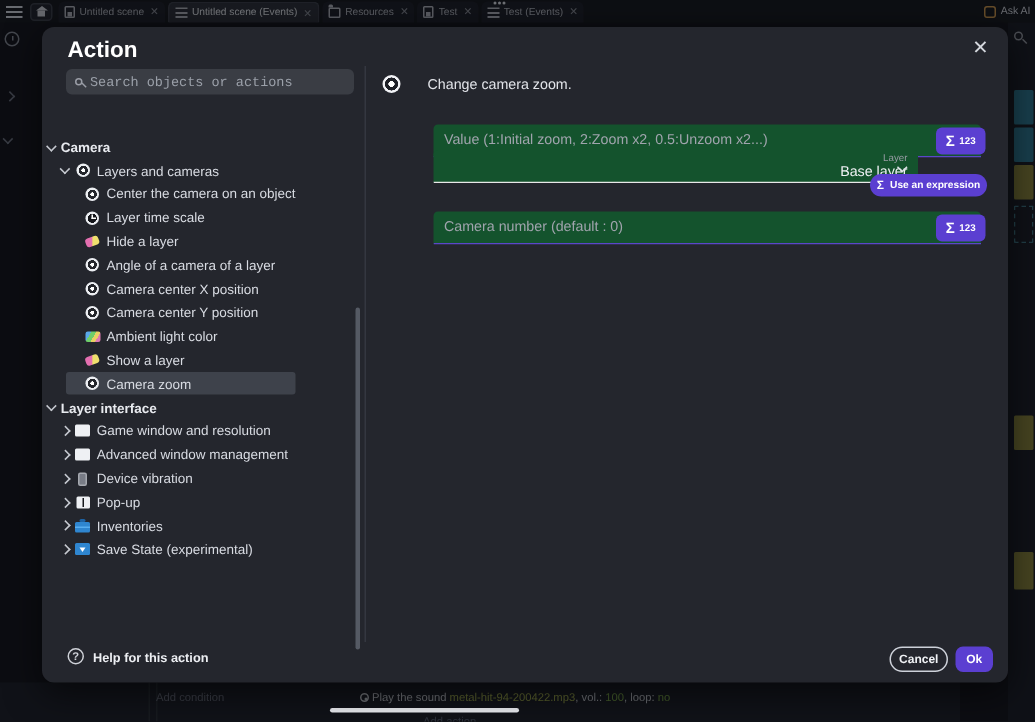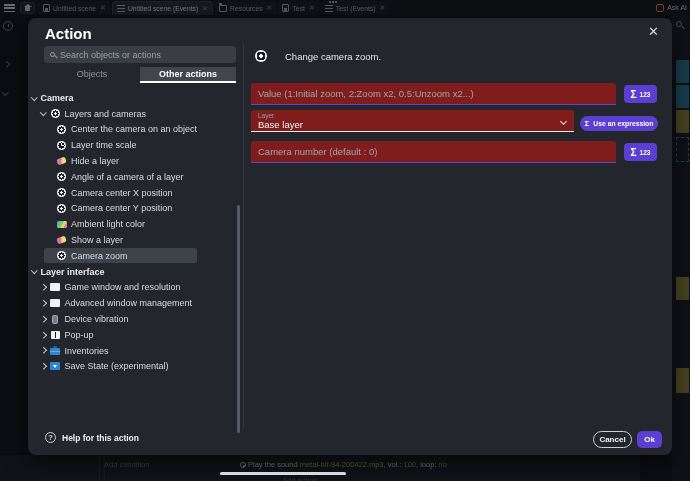--- a/index.html
+++ b/index.html
@@ -58,21 +58,21 @@
   .overlay{position:absolute;inset:0;background:rgba(6,7,11,0.52);z-index:5;}
 
   
   .dialog{position:absolute;left:28px;top:18px;width:644px;height:437px;background:#24262d;border-radius:8px;z-index:10;box-shadow:0 6px 24px rgba(0,0,0,0.6);}
   .dlg-title{position:absolute;left:17px;top:7px;font-size:15px;font-weight:bold;color:#fff;}
   .dlg-close{position:absolute;right:13px;top:6px;font-size:13px;color:#d4d7dd;cursor:default;}
 
   .search-box{position:absolute;left:16px;top:28px;width:192px;height:17px;background:#3a3d44;border-radius:4px;display:flex;align-items:center;gap:5px;padding:0 6px;}
   .search-glyph{width:5px;height:5px;border:1.3px solid #9a9da6;border-radius:50%;position:relative;flex:none;}
   .search-glyph::after{content:"";position:absolute;width:3.5px;height:1.3px;background:#9a9da6;right:-3px;bottom:-1.7px;transform:rotate(45deg);}
-  .search-box input{background:transparent;border:none;outline:none;color:#e4e6ea;font-size:9px;width:100%;padding:0;}
+  .search-box input{background:transparent;border:none;outline:none;color:#e4e6ea;font-size:9px;width:100%;padding:0;font-family:Liberation Mono, monospace;}
   .search-box input::placeholder{color:#9ba0a9;opacity:1;}
 
   .dtabs{position:absolute;left:16px;top:49px;width:192px;height:16px;display:flex;}
   .dtab{width:96px;display:flex;align-items:center;justify-content:center;font-size:9px;color:#8f929c;border-bottom:2px solid transparent;}
   .dtab.selected{background:#42454d;color:#fff;font-weight:bold;border-bottom:2px solid #fff;}
 
   .tree{position:absolute;left:0;top:72px;width:173px;height:341px;overflow:hidden;}
   .trow{height:15.8px;display:flex;align-items:center;gap:4px;font-size:9px;color:#d8dbe2;position:relative;white-space:nowrap;}
   .trow>*{position:relative;z-index:1;}
   .trow.lvl0{padding-left:4px;font-weight:bold;color:#e8eaef;}
@@ -101,27 +101,27 @@
   .icon-inventory::after{content:"";position:absolute;left:0;top:2.5px;width:10px;height:1.5px;background:#58aef0;}
   .icon-save{width:10px;height:8px;background:#2f86d0;border-radius:1px;position:relative;}
   .icon-save::after{content:"";position:absolute;left:2.5px;top:2.5px;width:0;height:0;border-left:2.5px solid transparent;border-right:2.5px solid transparent;border-top:3.5px solid #fff;}
   .tree-scrollbar{position:absolute;left:209px;top:187px;width:2.5px;height:228px;background:#555a64;border-radius:2px;}
   .col-divider{position:absolute;left:215px;top:26px;height:384px;width:1px;background:#343740;}
 
   
   .detail-header{position:absolute;left:227px;top:32px;display:flex;align-items:center;gap:18px;}
   .icon-lens{width:12px;height:12px;border-radius:50%;background:radial-gradient(circle,#ffffff 0 2px,#1d1f26 2.1px 4.3px,#f2f3f6 4.4px 6px);flex:none;}
   .detail-header-text{font-size:9.5px;color:#e2e4e9;}
-  .field{position:absolute;background:#7f1d1d;border-radius:3px 3px 0 0;}
+  .field{position:absolute;background:#14532d;border-radius:3px 3px 0 0;margin-left:38px;}
   .field-text{left:223px;width:365px;height:22px;border-bottom:1.5px solid #5b47c9;display:flex;align-items:center;padding:0 7px;}
   .field-text input{background:transparent;border:none;outline:none;width:100%;font-size:9.5px;color:#e4e6ea;padding:0;}
   .field-text input::placeholder{color:#a0a4ad;opacity:1;}
   .f-value{top:65px;}
   .f-camera{top:123px;}
-  .field-select{left:223px;top:92px;width:323px;height:22px;border-bottom:1px solid #e8e8e8;padding:2px 7px 0 7px;}
+  .field-select{left:223px;top:82px;width:323px;height:22px;border-bottom:1px solid #e8e8e8;padding:2px 7px 0 7px;text-align:right;}
   .fs-label{font-size:6.5px;color:#9a9da6;line-height:7px;}
   .fs-value{font-size:9.5px;color:#f0f2f5;line-height:11px;}
   .fs-chev{position:absolute;right:8px;top:9px;width:5px;height:5px;border-right:1.3px solid #dfe2e8;border-bottom:1.3px solid #dfe2e8;transform:rotate(45deg);}
   .exp-btn{position:absolute;display:flex;align-items:center;justify-content:center;background:#5b3fd1;color:#fff;cursor:default;}
   .btn-sigma123{width:33px;height:18px;border-radius:4px;gap:3px;}
   .bs-sigma{font-size:10px;font-weight:bold;}
   .bs-123{font-size:6.5px;font-weight:bold;}
   .b-value{left:596px;top:67px;}
   .b-camera{left:596px;top:125px;}
   .btn-use-exp{left:552px;top:98px;width:78px;height:15px;border-radius:8px;gap:4px;}
@@ -209,24 +209,20 @@
 
   <div class="dialog">
     <div class="dlg-title">Action</div>
     <div class="dlg-close">✕</div>
 
     <div class="search-box">
       <span class="search-glyph"></span>
       <input placeholder="Search objects or actions" style="">
     </div>
 
-    <div class="dtabs">
-      <div class="dtab">Objects</div>
-      <div class="dtab selected">Other actions</div>
-    </div>
 
     <div class="tree" id="tree-host">
         <div class="trow lvl0">
           <span class="chev chev-down"></span>
           <span class="tlabel">Camera</span>
         </div>
         <div class="trow lvl1">
           <span class="chev chev-down"></span>
           <span class="ibox">
             <span class="icon-camera"></span>

